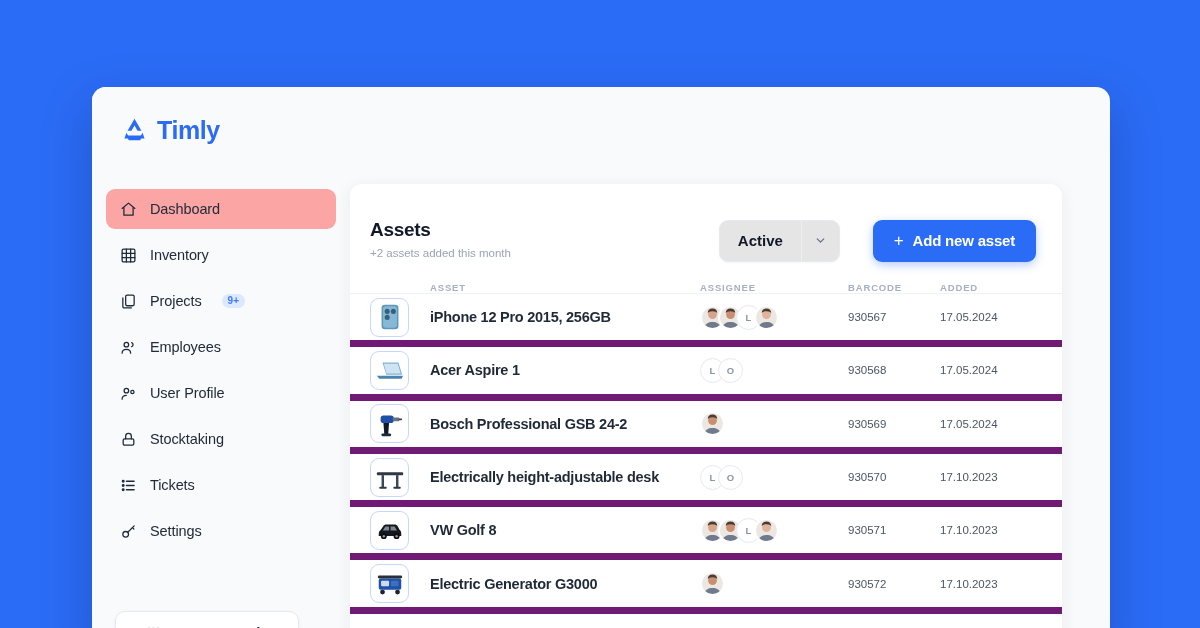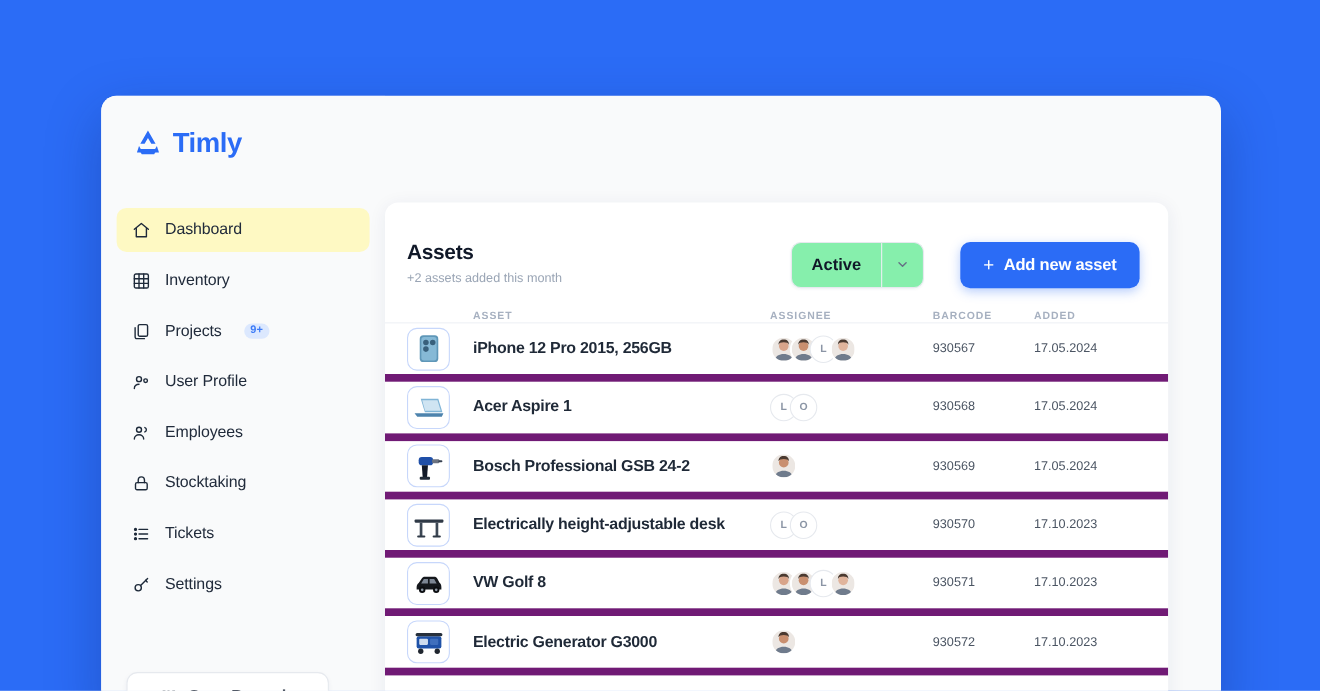--- a/index.html
+++ b/index.html
@@ -41,21 +41,21 @@
   }
 
   .nav { margin-top: 44px; padding: 0 14px; }
   .nav-item {
     display: flex; align-items: center; gap: 13px;
     height: 40px; padding: 0 14px;
     border-radius: 9px;
     margin-bottom: 6px;
     cursor: pointer;
   }
-  .nav-item.active { background: #fef9c3; }
+  .nav-item.active { background: #fca5a5; }
   .nav-icon { width: 17px; height: 17px; flex: 0 0 17px; display: block; color: #1e2a3a; }
   .nav-label {
     font-size: 14.5px; color: #212b3b; font-weight: 500;
     letter-spacing: -.1px; white-space: nowrap;
   }
   .nav-badge {
     margin-left: 7px;
     background: #dce8fe; color: #3d7bf7;
     font-size: 10px; font-weight: 700;
     padding: 2px 6px; border-radius: 9px;
@@ -99,21 +99,21 @@
     margin-top: 6px;
     font-size: 11.5px; color: #9aa5b5;
   }
   .head-actions { display: flex; align-items: center; gap: 33px; padding-top: 3px; }
 
   .select {
     display: flex; align-items: stretch;
     height: 42px;
     border: 1px solid #e6e9ee;
     border-radius: 9px;
-    background: #86efac;
+    background: #e5e5e5;
     cursor: pointer;
     box-shadow: 0 1px 2px rgba(20,40,90,.04);
   }
   .select-value {
     display: flex; align-items: center;
     padding: 0 18px;
     font-size: 15px; font-weight: 700; color: #101828;
   }
   .select-caret {
     display: flex; align-items: center; justify-content: center;
@@ -239,33 +239,33 @@
           <rect x="8" y="3" width="12" height="15" rx="2"></rect>
             <path d="M16 21H6a2 2 0 0 1-2-2V7"></path>
         </svg>
         <span class="nav-label">Projects</span>
         <span class="nav-badge">9+</span>
       </div>
 
       <div class="nav-item">
         <svg class="nav-icon" viewBox="0 0 24 24" fill="none" stroke="currentColor" stroke-width="1.8" stroke-linecap="round" stroke-linejoin="round">
           <circle cx="9" cy="8" r="3.2"></circle>
+            <path d="M3 20c0-3.3 2.7-5.5 6-5.5s6 2.2 6 5.5"></path>
+            <path d="M16.5 5.2a3 3 0 0 1 0 5.6"></path>
+        </svg>
+        <span class="nav-label">Employees</span>
+      </div>
+
+      <div class="nav-item">
+        <svg class="nav-icon" viewBox="0 0 24 24" fill="none" stroke="currentColor" stroke-width="1.8" stroke-linecap="round" stroke-linejoin="round">
+          <circle cx="9" cy="8" r="3.2"></circle>
             <path d="M3 20c0-3.3 2.7-5.5 6-5.5"></path>
             <circle cx="17.5" cy="10" r="2.3"></circle>
         </svg>
         <span class="nav-label">User Profile</span>
-      </div>
-
-      <div class="nav-item">
-        <svg class="nav-icon" viewBox="0 0 24 24" fill="none" stroke="currentColor" stroke-width="1.8" stroke-linecap="round" stroke-linejoin="round">
-          <circle cx="9" cy="8" r="3.2"></circle>
-            <path d="M3 20c0-3.3 2.7-5.5 6-5.5s6 2.2 6 5.5"></path>
-            <path d="M16.5 5.2a3 3 0 0 1 0 5.6"></path>
-        </svg>
-        <span class="nav-label">Employees</span>
       </div>
 
       <div class="nav-item">
         <svg class="nav-icon" viewBox="0 0 24 24" fill="none" stroke="currentColor" stroke-width="1.8" stroke-linecap="round" stroke-linejoin="round">
           <rect x="4.5" y="11" width="15" height="9" rx="2"></rect>
             <path d="M8 11V7.5a4 4 0 0 1 8 0V11"></path>
         </svg>
         <span class="nav-label">Stocktaking</span>
       </div>
 

